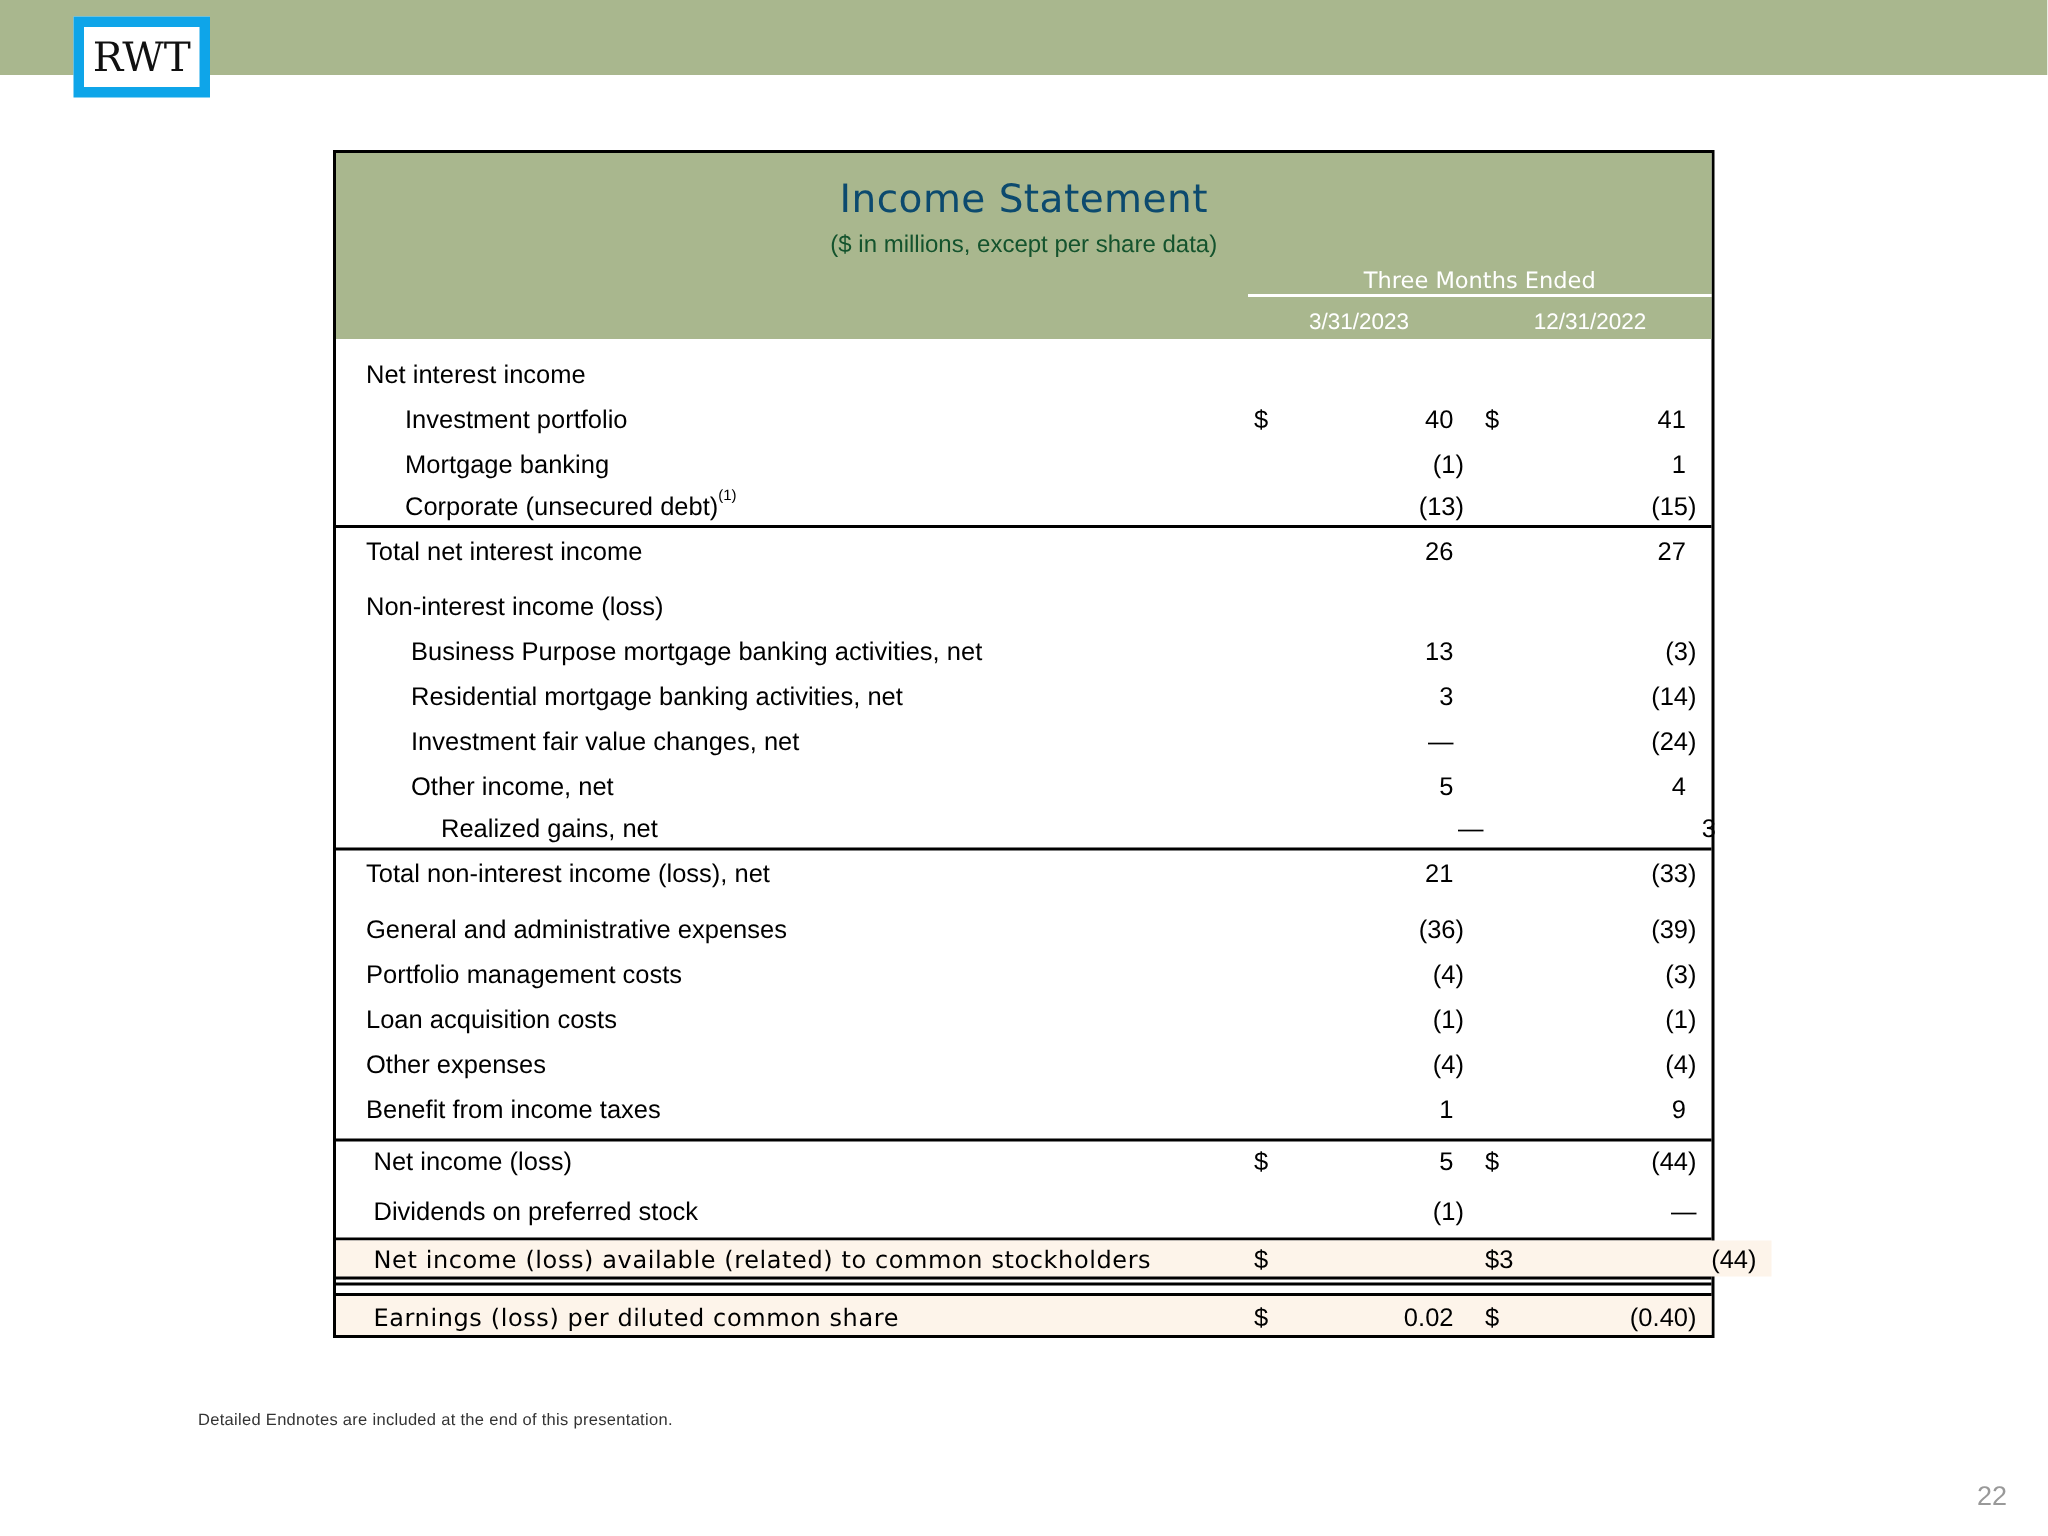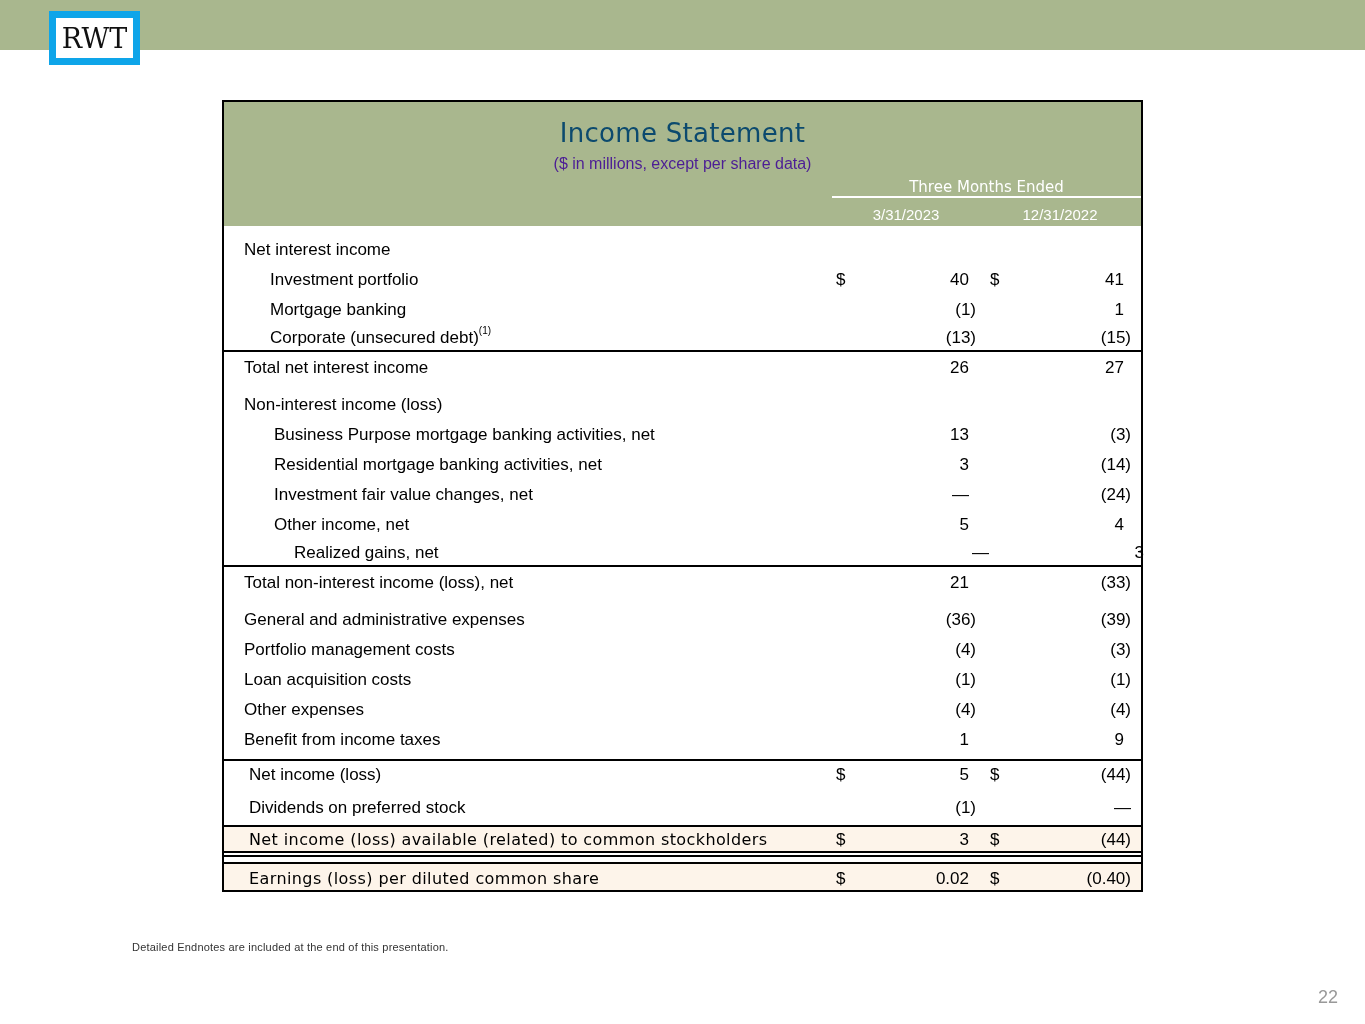--- a/index.html
+++ b/index.html
@@ -7,21 +7,21 @@
            font-family:"Liberation Sans", sans-serif; color:#000; }
     .topbar { position:absolute; left:0; top:0; width:1365px; height:50px; background:#a9b78e; }
     .logo { position:absolute; left:49px; top:11px; width:91px; height:54px; background:#fff;
             border:7px solid #0ea5e9; box-sizing:border-box; display:flex; align-items:center; justify-content:center;
             font-family:"DejaVu Serif", serif; font-size:27px; color:#111; letter-spacing:0px; }
     .table { position:absolute; left:222px; top:100px; width:921px; height:792px; box-sizing:border-box;
              border:2px solid #000; background:#fff; }
     .thead { position:absolute; left:0; top:0; width:917px; height:124px; background:#a9b78e; }
     .title { position:absolute; left:0; width:917px; top:16px; text-align:center; font-size:26px; color:#0c4a6e;
              font-family:"DejaVu Sans", sans-serif; font-weight:normal; letter-spacing:0.3px; }
-    .subtitle { position:absolute; left:0; top:53px; width:917px; text-align:center; font-size:16px; color:#4c1d95; }
+    .subtitle { position:absolute; left:0; top:53px; width:917px; text-align:center; font-size:16px; color:#14532d; }
     .period { position:absolute; left:608px; top:76px; width:309px; text-align:center; font-size:15px; color:#fff;
               font-family:"DejaVu Sans", sans-serif; }
     .period-line { position:absolute; left:608px; top:94px; width:309px; height:2px; background:#fff; }
     .colhdr { position:absolute; top:104px; font-size:15px; color:#fff; text-align:center; }
     .row { position:absolute; left:0; width:917px; height:28px; font-size:17px; line-height:28px; }
     .row .lbl { position:absolute; left:20px; white-space:nowrap; }
     .row .lbl.ind1 { left:46px; }
     .row .lbl.ind2 { left:50px; }
     .row .lbl.ind3 { left:25px; }
     .row .d1 { position:absolute; left:612px; }
@@ -148,21 +148,21 @@
     <span class="v1 np">5</span>
     <span class="d2">$</span>
     <span class="v2">(44)</span>
   </div>
   <div class="row cond" style="top:692px;">
     <span class="lbl ind3">Dividends on preferred stock</span>
     <span class="v1">(1)</span>
     <span class="v2">—</span>
   </div>
   <div class="rule" style="top:723px;"></div>
-  <div class="row hl" style="top:725px;height:24px;line-height:26px;">
+  <div class="row hl" style="top:725px;height:24px;line-height:26px;padding-left:40px;">
     <span class="lbl ind3 spaced">Net income (loss) available (related) to common stockholders</span>
     <span class="d1">$</span>
     <span class="v1 np">3</span>
     <span class="d2">$</span>
     <span class="v2">(44)</span>
   </div>
   <div class="rule" style="top:749px;"></div>
   <div class="rule" style="top:753px;"></div>
   <div class="rule" style="top:760px;"></div>
   <div class="row hl" style="top:762px;height:26px;line-height:30px;">

